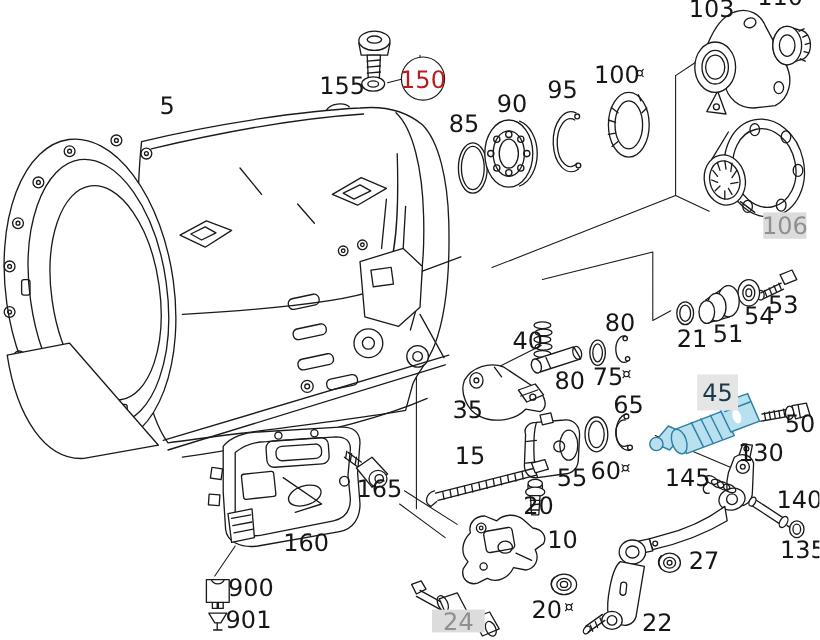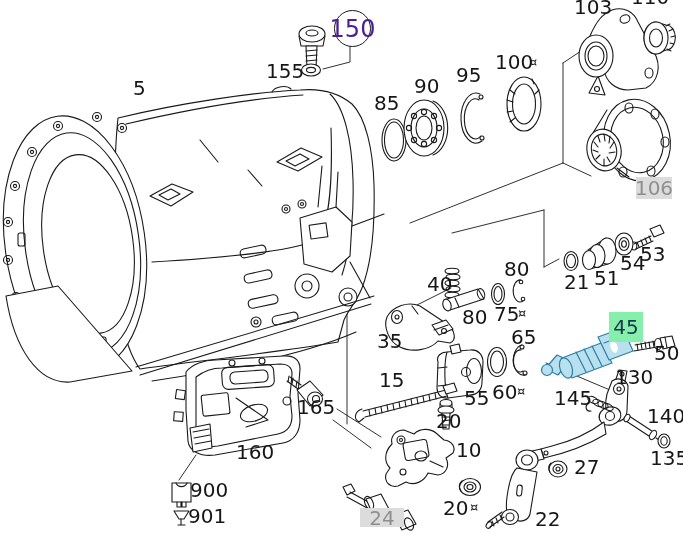--- a/index.html
+++ b/index.html
@@ -3,23 +3,23 @@
 <meta charset="utf-8">
 <style>
   html,body{margin:0;padding:0;background:#fff;}
   #stage{position:relative;width:683px;height:533px;background:#ffffff;overflow:hidden;
          font-family:"DejaVu Sans","Liberation Sans",sans-serif;}
   #art{position:absolute;left:0;top:0;}
   .lbl{position:absolute;font-size:20px;line-height:22px;color:#161616;white-space:nowrap;}
   .marker{position:absolute;font-size:13px;line-height:14px;color:#161616;}
   .badge{position:absolute;display:flex;align-items:center;justify-content:center;}
   .badge-gray{background:#dcdcdc;color:#8f8f8f;}
-  .badge-blue{background:#86efac;color:#18384b;margin-left:28px;}
+  .badge-blue{background:#e5e5e5;color:#18384b;}
   .circled{position:absolute;width:35px;height:35px;border:1.5px solid #1a1a1a;border-radius:50%;
-           display:flex;align-items:center;justify-content:center;font-size:24px;color:#4c1d95;background:#fff;}
+           display:flex;align-items:center;justify-content:center;font-size:20px;color:#b91c1c;background:#fff;margin-top:37px;}
 </style>
 </head>
 <body>
 
 <div id="stage">
 
 <svg id="art" width="683" height="533" viewBox="0 0 683 533" stroke="#1a1a1a" fill="none" stroke-width="1.1" stroke-linejoin="round" stroke-linecap="round">
 
   <g stroke-width="0.9">
     <path d="M350,46 L350,62 L323,69"></path>

